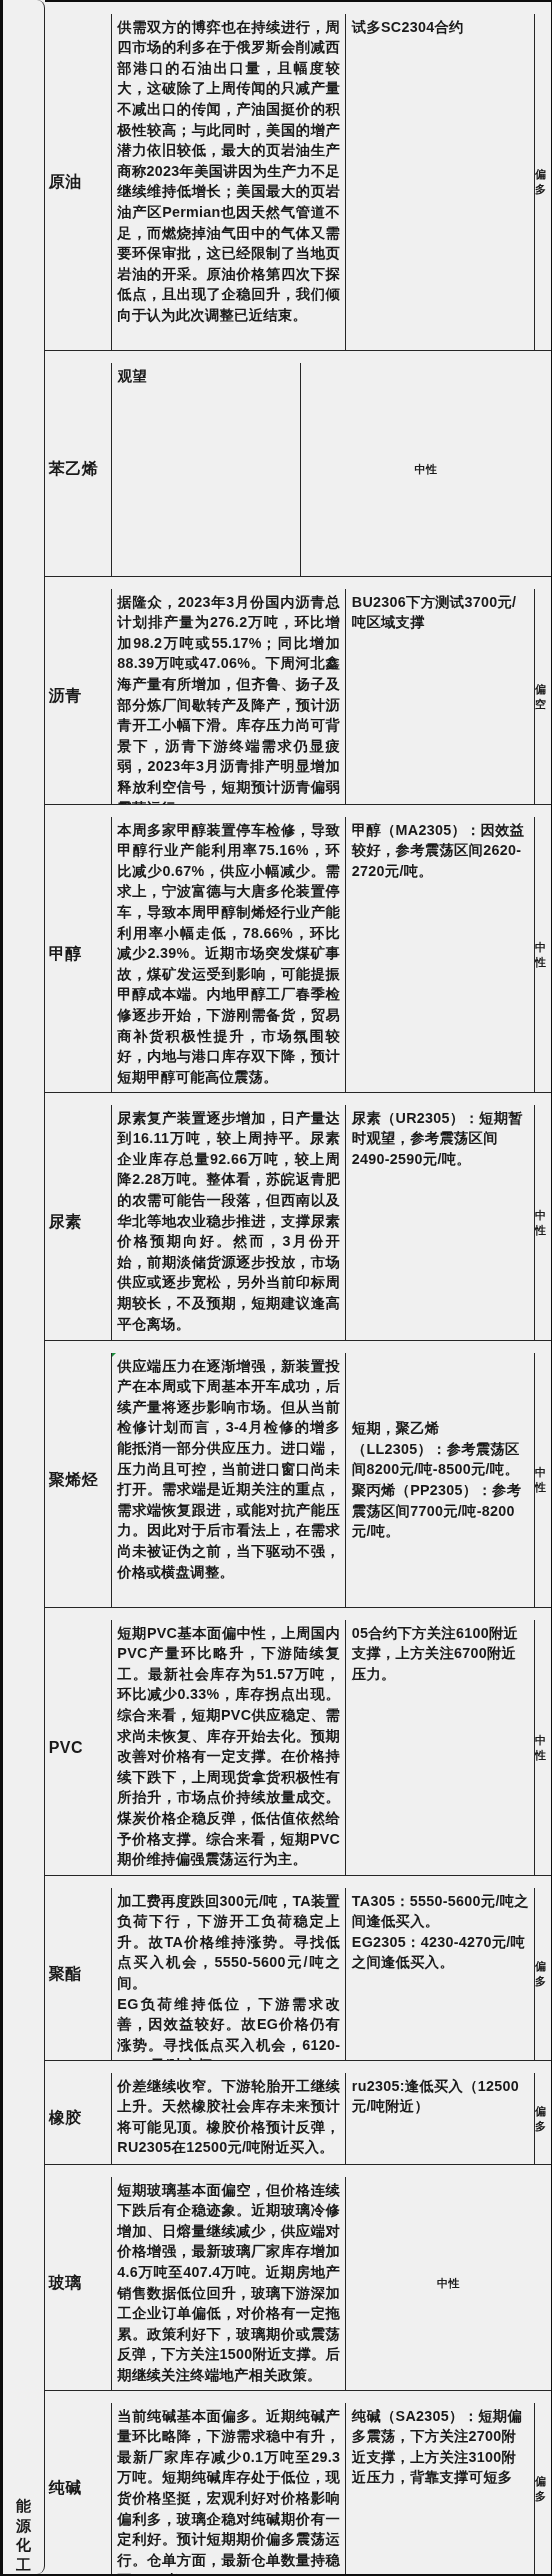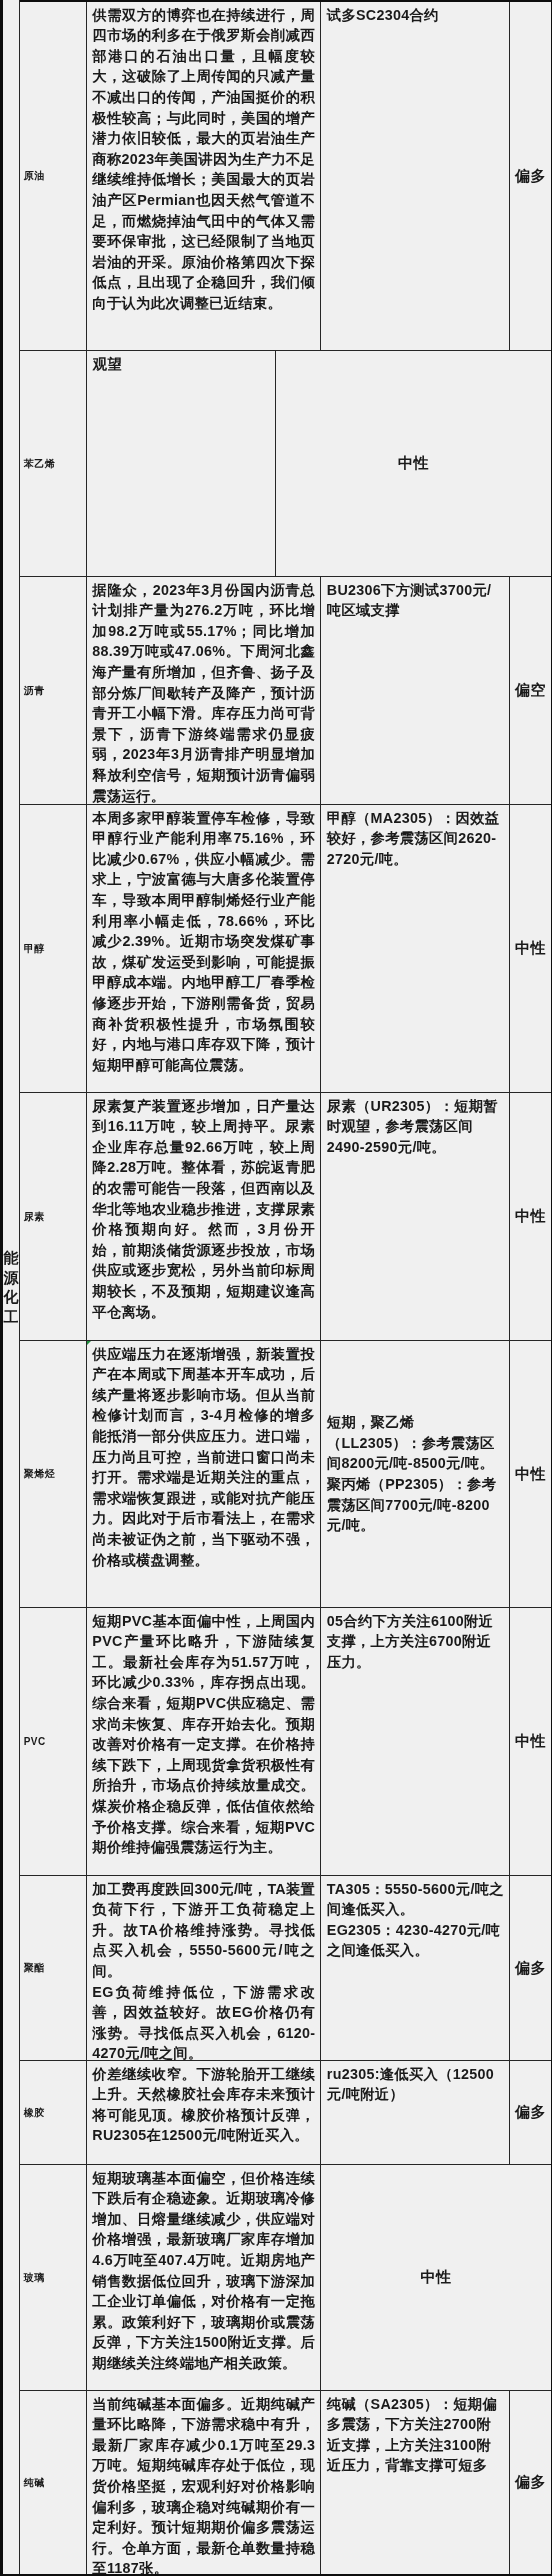--- a/index.html
+++ b/index.html
@@ -7,49 +7,49 @@
     position:relative;width:552px;height:2576px;background:#f0f0f0;
     overflow:hidden;font-family:"Liberation Sans",sans-serif;
     color:#1a1a1a;font-weight:600;
   }
   .table{
     width:100%;height:100%;box-sizing:border-box;display:flex;
     border-left:3.2px solid #0e0e0e;border-right:1.6px solid #0e0e0e;
     border-bottom:2.1px solid #0e0e0e;
   }
   .group-col{
-    width:17px;box-sizing:border-box;border-right:1.6px solid #262626;
-    display:flex;align-items:center;justify-content:center;flex:none;
+    width:42px;box-sizing:border-box;border-right:1.6px solid #262626;
+    display:flex;align-items:flex-end;justify-content:center;flex:none;border-radius:8px;
   }
   .group-label{
     width:16px;font-size:15px;line-height:19.5px;text-align:center;
     word-break:break-all;letter-spacing:0;
   }
   .rows{flex:1;display:flex;flex-direction:column;min-width:0;border-top:2.6px solid #0e0e0e;box-sizing:border-box;}
   .row{display:flex;box-sizing:border-box;border-top:1.6px solid #262626;min-height:0;flex:none;}
   .row:first-child{border-top:none;}
   .row.fill{flex:1 1 auto;}
-  .cell{box-sizing:border-box;border-right:1.6px solid #262626;overflow:hidden;}
+  .cell{box-sizing:border-box;border-right:1.6px solid #262626;overflow:hidden;margin-top:12px;}
   .cell.name{
     width:67px;display:flex;align-items:center;flex:none;
-    padding-left:3.7px;font-size:10px;letter-spacing:0.5px;
+    padding-left:3.7px;font-size:16px;letter-spacing:0.5px;
   }
   .cell.analysis{
     width:234px;flex:none;position:relative;
     padding:2.6px 4.8px 2.6px 5.3px;font-size:14.3px;line-height:20.6px;
     text-align:justify;text-justify:inter-character;letter-spacing:0.3px;
   }
   .cell.sugg{
     width:189px;flex:none;display:flex;flex-direction:column;
     padding:2.6px 4.2px 2.6px 5.8px;font-size:14.3px;line-height:20.6px;letter-spacing:0.3px;
   }
   .cell.sugg.top{justify-content:center;}
   .cell.rating{
     flex:1 1 auto;border-right:none;display:flex;align-items:center;justify-content:center;
-    font-size:15px;letter-spacing:0.5px;
+    font-size:11px;letter-spacing:0.5px;
   }
   .para{margin:0;}
   .corner-marker{
     position:absolute;left:0;top:0;width:0;height:0;
     border-top:4.8px solid #1e8f3e;border-right:4.8px solid transparent;
   }
 </style>
 </head>
 <body>
 

